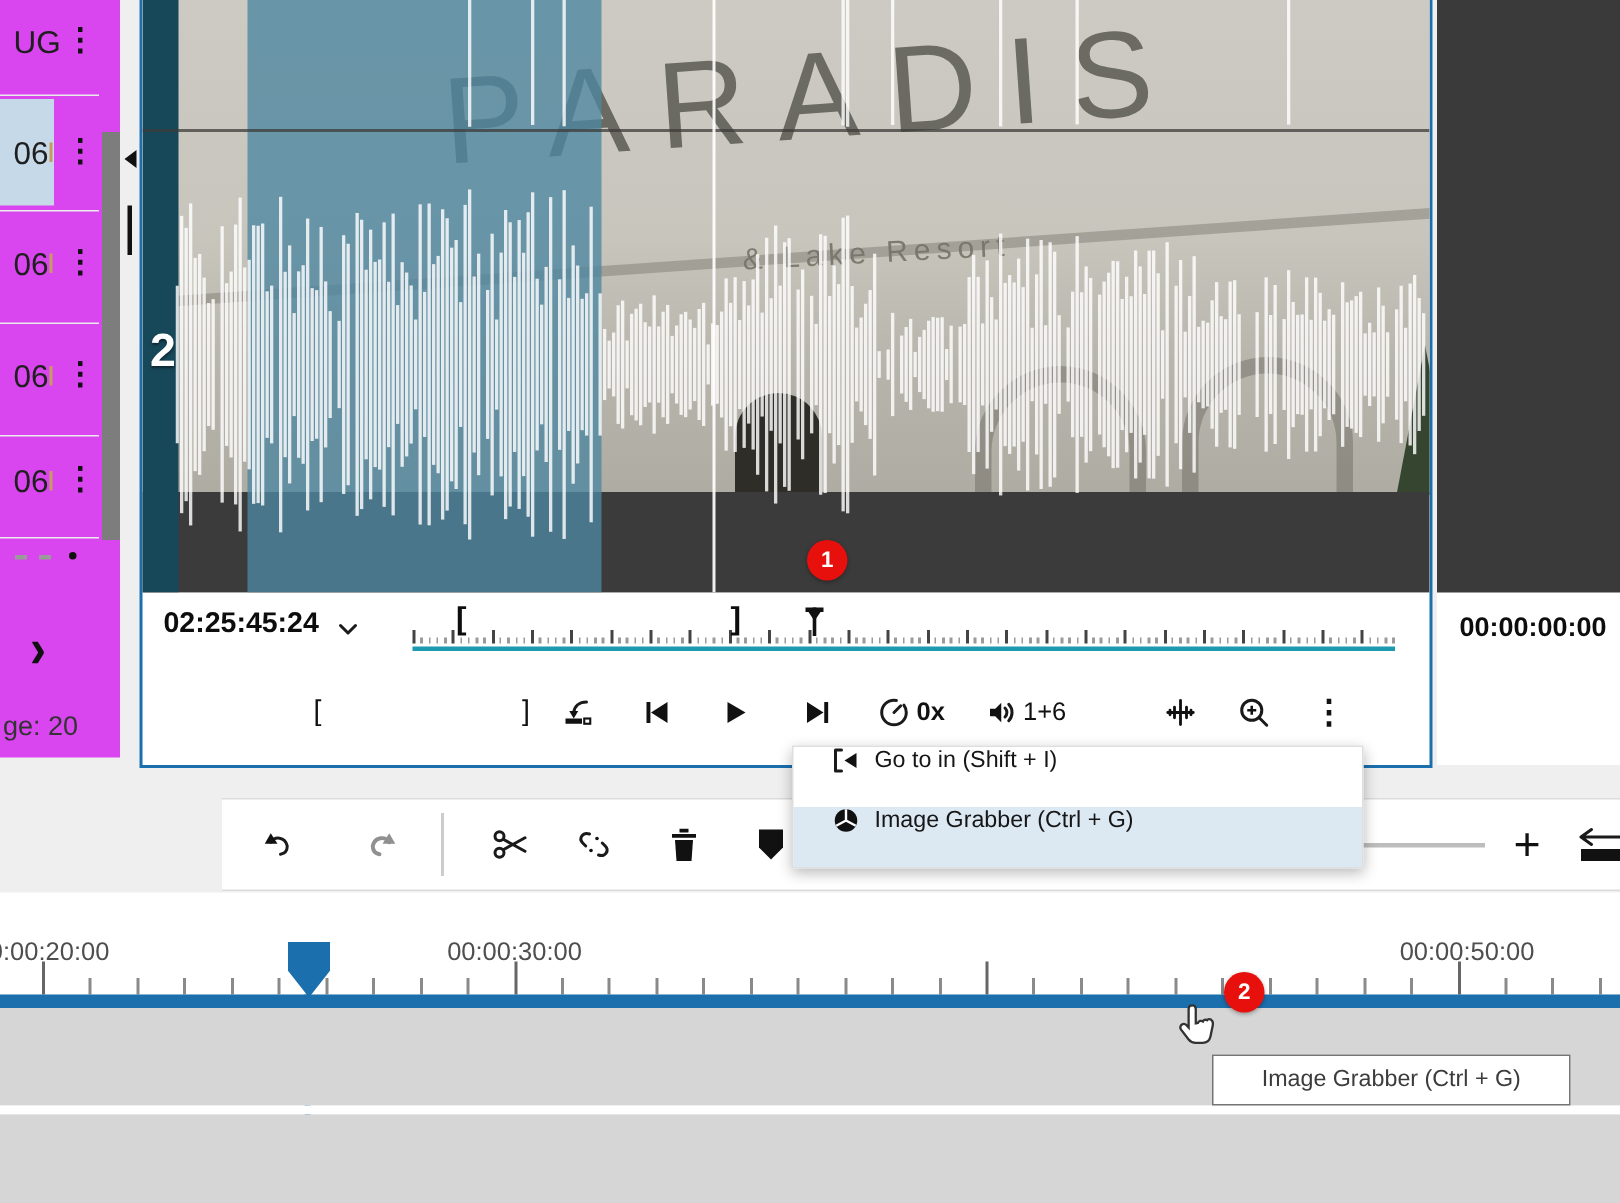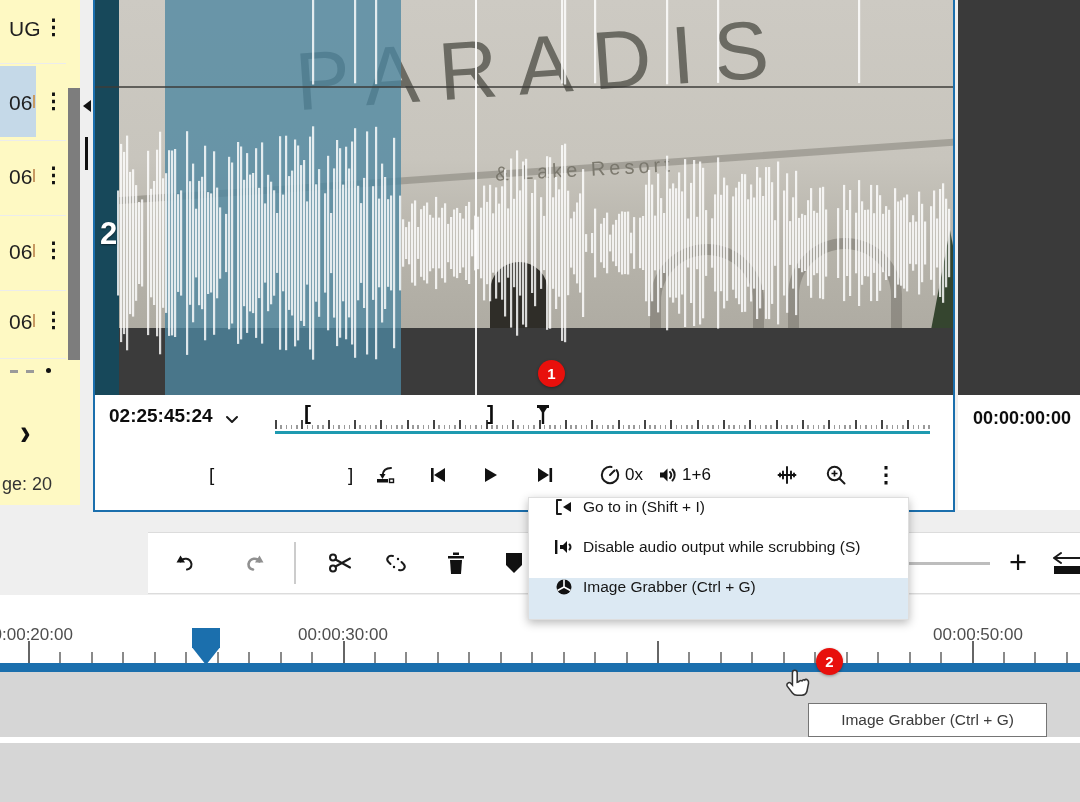--- a/index.html
+++ b/index.html
@@ -2,21 +2,21 @@
 <html><head>
 <meta charset="utf-8">
 <style>
   html,body{margin:0;padding:0;background:#efefef;font-family:"Liberation Sans",sans-serif;}
   .app{position:relative;width:1080px;height:802px;overflow:hidden;background:#efefef;}
   .abs{position:absolute;}
   svg{display:block;}
   .ic{stroke:#1a1a1a;stroke-width:2;fill:none;stroke-linecap:round;stroke-linejoin:round;}
 
   
-  .sidebar{left:0;top:0;width:80px;height:505px;background:#fef9c3;}
+  .sidebar{left:0;top:0;width:80px;height:505px;background:#d946ef;}
   .srow{position:absolute;left:0;width:66px;border-bottom:1px solid #ececec;}
   .slabel{position:absolute;left:9px;font-size:21px;color:#1f1f1f;}
   .sliver{position:absolute;width:2px;height:13px;background:#c89a62;}
   .kebab{position:absolute;left:43px;font-size:21px;font-weight:bold;color:#111;line-height:1;}
   .scrollbar{left:68px;top:88px;width:12px;height:272px;background:#7d7d7d;}
   .collapse-tri{left:83px;top:100px;width:0;height:0;border-top:6px solid transparent;border-bottom:6px solid transparent;border-right:8px solid #111;}
   .handle{left:85px;top:137px;width:3px;height:33px;background:#111;}
   .next-btn{left:20px;top:414px;font-size:32px;font-weight:bold;color:#111;transform:scaleY(1.15);}
   .page-label{left:2px;top:474px;font-size:18px;color:#333;}
 
@@ -581,21 +581,21 @@
       <svg width="16" height="16" viewBox="0 0 16 16">
           <polygon points="2,1 14,8 2,15" fill="#111"></polygon>
         </svg>
     </div>
     <div class="tbtn" style="left:441px;">
       <svg width="18" height="16" viewBox="0 0 18 16">
           <polygon points="2,1 2,15 13,8" fill="#111"></polygon>
           <rect x="13.5" y="1" width="2.6" height="14" fill="#111"></rect>
         </svg>
     </div>
-    <div class="tbtn" style="left:504px;">
+    <div class="tbtn" style="left:490px;font-weight:bold;">
       <svg width="22" height="22" viewBox="0 0 22 22">
           <circle cx="11" cy="11" r="8.2" class="ic" stroke-dasharray="40 6"></circle>
           <path d="M11 11 L15.5 6.5" class="ic"></path>
         </svg>
       <span class="tlabel">0x</span>
     </div>
     <div class="tbtn" style="left:563px;">
       <svg width="20" height="18" viewBox="0 0 20 18">
           <polygon points="2,6.5 5.5,6.5 9.5,2.5 9.5,15.5 5.5,11.5 2,11.5" fill="#111"></polygon>
           <path d="M12 6 a4.2 4.2 0 0 1 0 6 M14.5 3.5 a8 8 0 0 1 0 11" class="ic" stroke-width="1.7"></path>
@@ -726,30 +726,20 @@
   <div class="abs menu">
     <div class="mitem">
       <span class="micon">
         <svg width="20" height="18" viewBox="0 0 20 18">
             <path d="M7 2 H3 V16 H7" class="ic" stroke-width="2.2"></path>
             <polygon points="17,4 17,14 9,9" fill="#111"></polygon>
           </svg>
       </span>
       <span class="mlabel">Go to in (Shift + I)</span>
     </div>
-    <div class="mitem">
-      <span class="micon">
-        <svg width="22" height="18" viewBox="0 0 22 18">
-            <rect x="2" y="2" width="2.4" height="14" fill="#111"></rect>
-            <polygon points="14,3 10,7 7,7 7,11 10,11 14,15" fill="#111"></polygon>
-            <path d="M16.5 6.5 a3.6 3.6 0 0 1 0 5" class="ic" stroke-width="1.7"></path>
-          </svg>
-      </span>
-      <span class="mlabel">Disable audio output while scrubbing (S)</span>
-    </div>
     <div class="mitem hl">
       <span class="micon">
         <svg width="18" height="18" viewBox="0 0 18 18">
             <circle cx="9" cy="9" r="7.5" fill="#111"></circle>
             <path d="M9 1.5 L9 9 M2.5 12.5 L9 9 M15.5 12.5 L9 9" stroke="#fff" stroke-width="1.6"></path>
           </svg>
       </span>
       <span class="mlabel">Image Grabber (Ctrl + G)</span>
     </div>
   </div>

